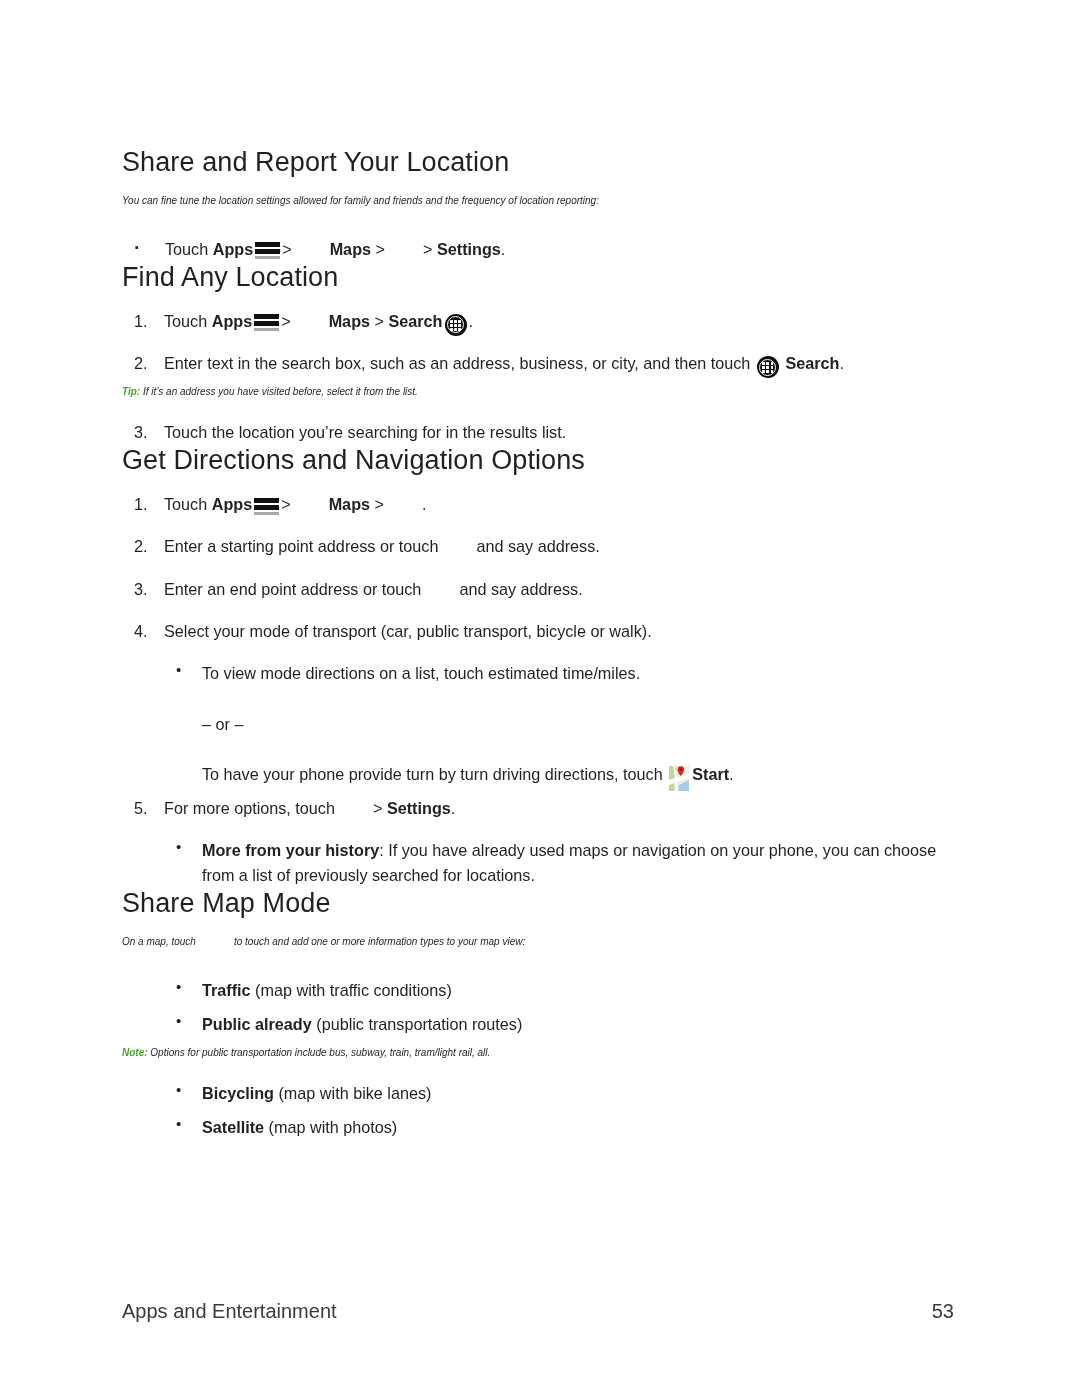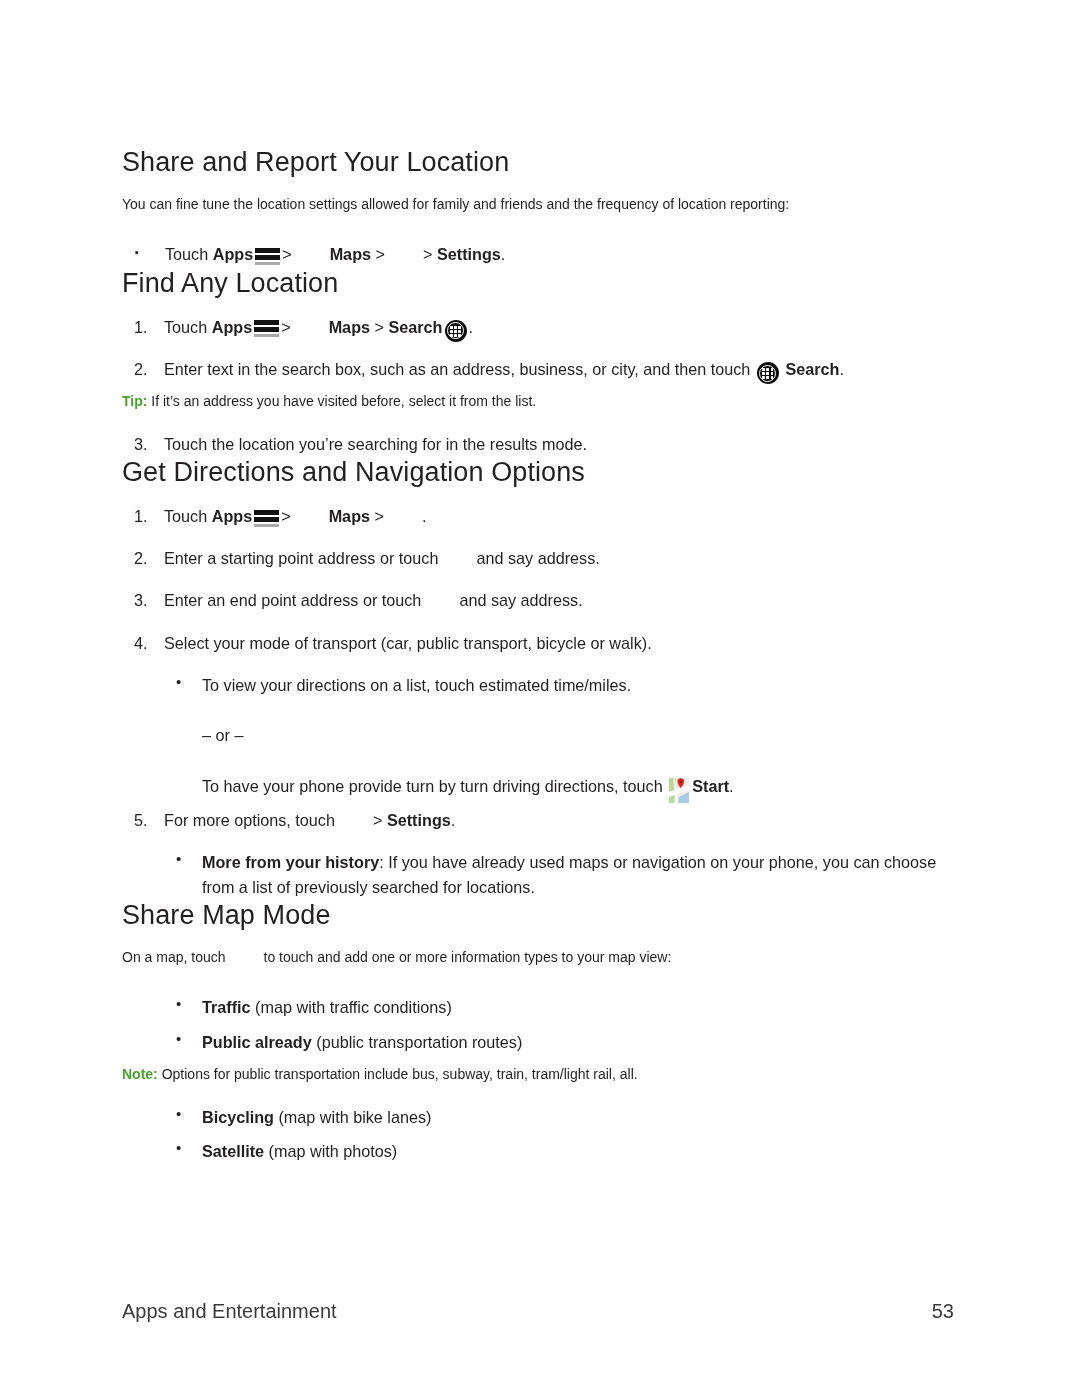--- a/index.html
+++ b/index.html
@@ -34,24 +34,25 @@
     font-size: 27px;
     font-weight: normal;
     color: #231f20;
     margin: 0 0 14px 0;
     letter-spacing: 0.1px;
     line-height: 1.25;
   }
   .sec-gap-top { margin-top: 34px; }
 
   p.body-text {
-    font-size: 14px;
+    font-size: 10px;
     line-height: 1.48;
     margin: 0 0 10px 0;
     color: #231f20;
+    font-style: italic;
   }
 
   
   .row {
     display: flex;
     align-items: flex-start;
     font-size: 16.2px;
     line-height: 1.5;
     color: #231f20;
     margin: 0;
@@ -208,21 +209,21 @@
     </div>
 
     <div class="spacer-xs"></div>
 
     <p class="body-text green"><b>Tip:</b><span> If it’s an address you have visited before, select it from the list.</span></p>
 
     <div class="spacer-xs"></div>
 
     <div class="row">
       <span class="marker num">3.</span>
-      <span class="row-body">Touch the location you’re searching for in the results mode.</span>
+      <span class="row-body">Touch the location you’re searching for in the results list.</span>
     </div>
 
     <h2 class="section-heading sec-gap-top">Get Directions and Navigation Options</h2>
 
     <div class="row">
       <span class="marker num">1.</span>
       <span class="row-body"><span>Touch </span><b>Apps</b><span class="icon icon-apps-key"><i></i><i></i><i></i></span><span>&gt;</span><span class="gap-icon wide"></span><b>Maps</b><span>&nbsp;</span><span>&gt;</span><span class="gap-icon wide"></span><span>.</span></span>
     </div>
 
     <div class="spacer-sm"></div>
@@ -243,21 +244,21 @@
 
     <div class="row">
       <span class="marker num">4.</span>
       <span class="row-body">Select your mode of transport (car, public transport, bicycle or walk).</span>
     </div>
 
     <div class="spacer-sm"></div>
 
     <div class="row">
       <span class="marker dot">•</span>
-      <span class="row-body">To view your directions on a list, touch estimated time/miles.</span>
+      <span class="row-body">To view mode directions on a list, touch estimated time/miles.</span>
     </div>
 
     <div class="spacer-md"></div>
 
     <div class="row">
       <span class="marker dot"></span>
       <span class="row-body">– or –</span>
     </div>
 
     <div class="spacer-md"></div>

